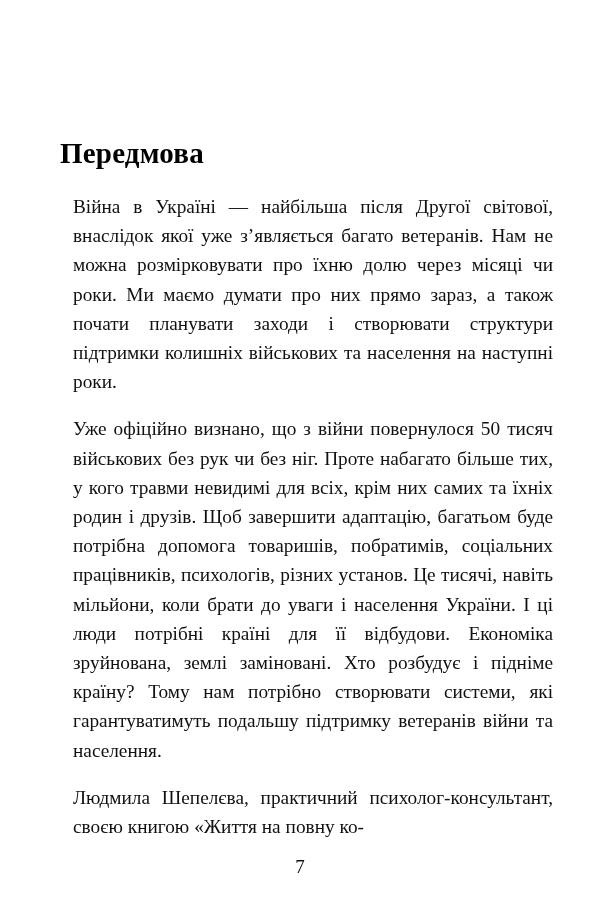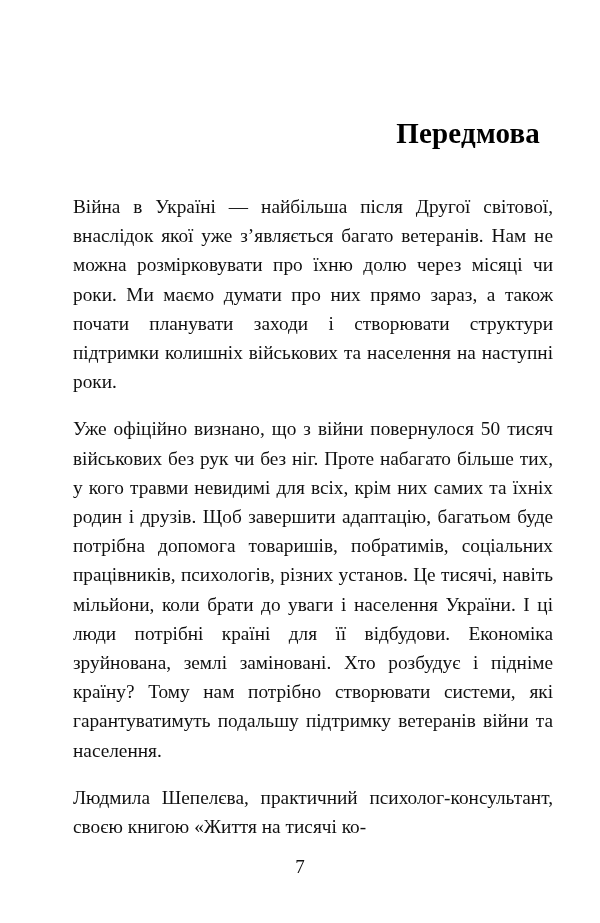--- a/index.html
+++ b/index.html
@@ -22,23 +22,23 @@
     position: absolute;
     inset: 0;
     width: 600px;
     height: 923px;
   }
 
   
   .chapter-title {
     position: absolute;
     left: 60px;
-    top: 116px;
+    top: 136px;
     width: 480px;
-    text-align: right;
+    text-align: left;
     font-size: 29px;
     font-weight: bold;
     letter-spacing: 0.2px;
     line-height: 34px;
     color: #000000;
     margin: 0;
   }
 
   
   .text-block {
@@ -78,18 +78,18 @@
 </head>
 <body>
 
 <div class="page">
 
   <h1 class="chapter-title">Передмова</h1>
 
   <div class="text-block">
     <p class="body-paragraph">Війна в Україні — найбільша після Другої світової, внаслідок якої уже з’являється багато ветеранів. Нам не можна розмірковувати про їхню долю через місяці чи роки. Ми маємо думати про них прямо зараз, а також почати планувати заходи і створювати структури підтримки колишніх військових та населення на наступні роки.</p>
     <p class="body-paragraph">Уже офіційно визнано, що з війни повернулося 50 тисяч військових без рук чи без ніг. Проте набагато більше тих, у кого травми невидимі для всіх, крім них самих та їхніх родин і друзів. Щоб завершити адаптацію, багатьом буде потрібна допомога товаришів, побратимів, соціальних працівників, психологів, різних установ. Це тисячі, навіть мільйони, коли брати до уваги і населення України. І ці люди потрібні країні для її відбудови. Економіка зруйнована, землі заміновані. Хто розбудує і підніме країну? Тому нам потрібно створювати системи, які гарантуватимуть подальшу підтримку ветеранів війни та населення.</p>
-    <p class="body-paragraph">Людмила Шепелєва, практичний психолог-консультант, своєю книгою «Життя на тисячі ко-</p>
+    <p class="body-paragraph">Людмила Шепелєва, практичний психолог-консультант, своєю книгою «Життя на повну ко-</p>
   </div>
 
   <div class="folio">7</div>
 
 </div>
 
 </body></html>

